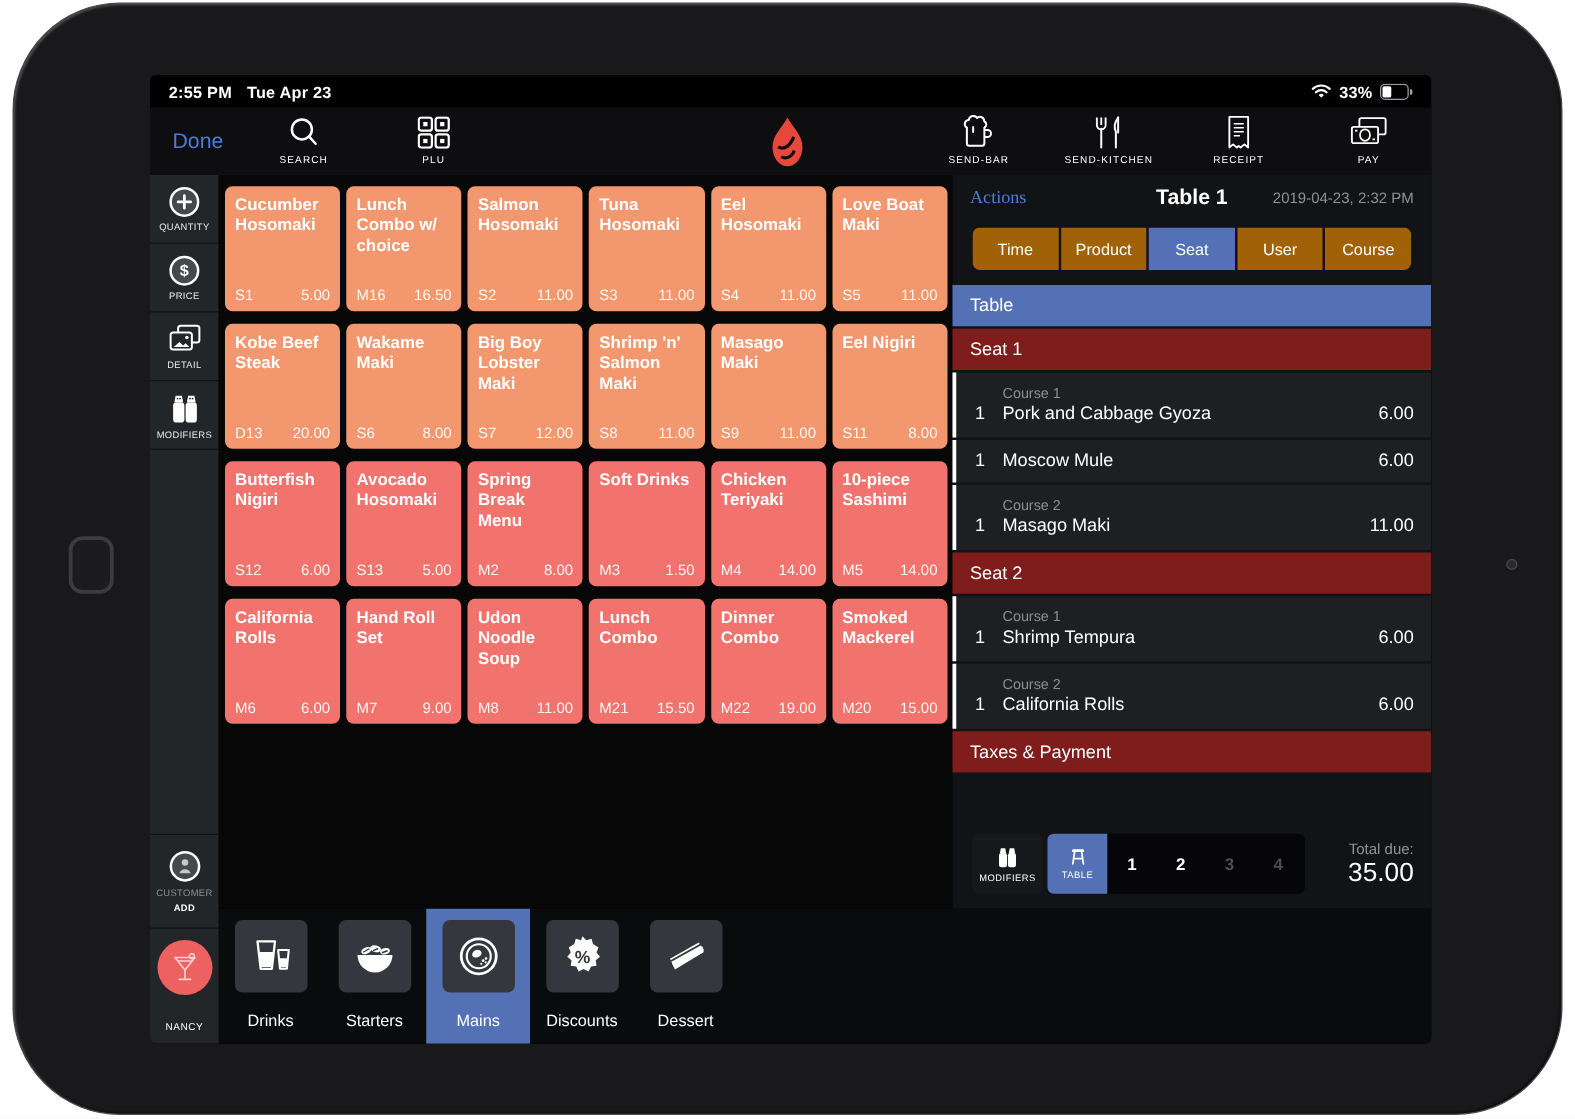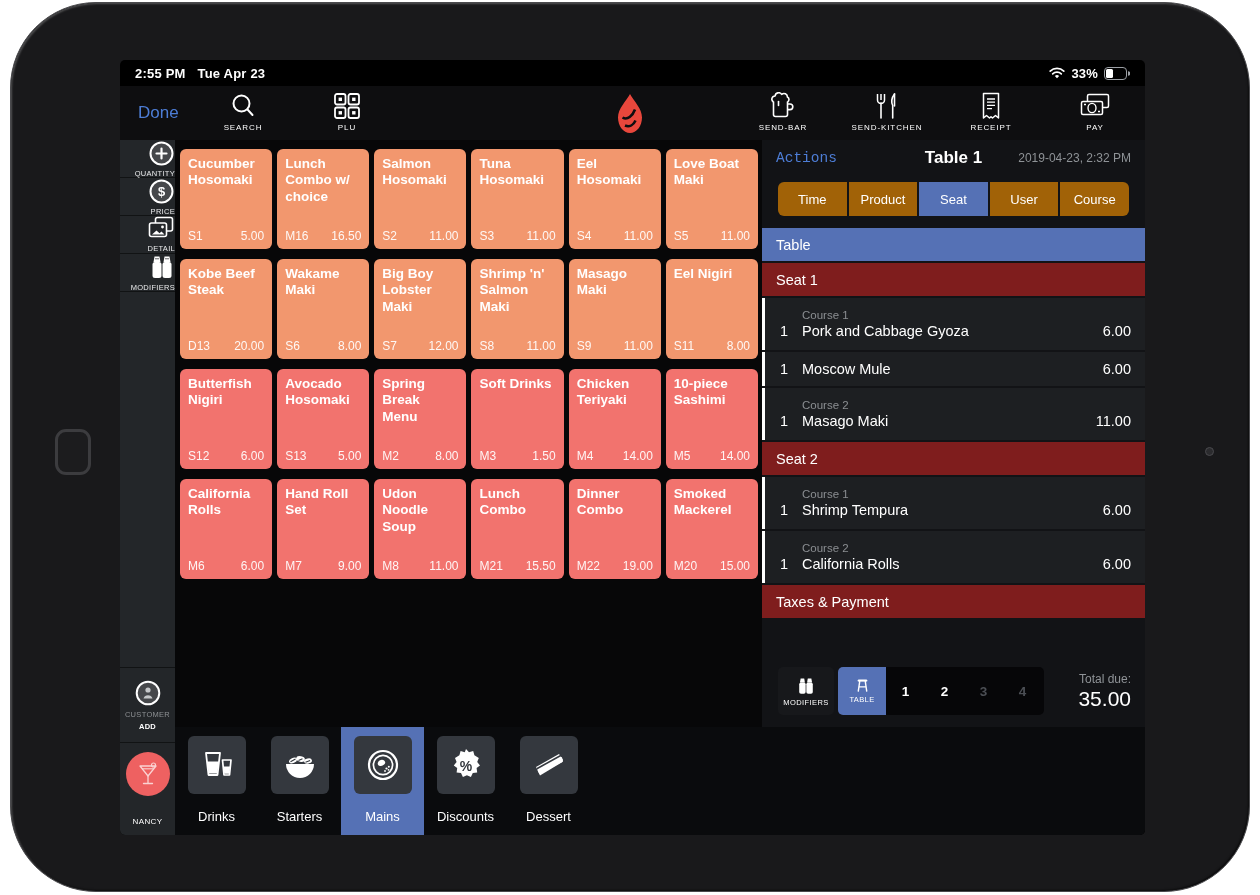--- a/index.html
+++ b/index.html
@@ -33,22 +33,22 @@
     font-family:inherit; }
   .tb-btn { position:absolute; top:5px; width:96px; display:flex; flex-direction:column;
     align-items:center; cursor:pointer; }
   .tb-ic { height:30px; display:flex; align-items:center; justify-content:center; }
   .tb-lb { margin-top:2px; font-size:8px; letter-spacing:.9px; color:#fff; }
   .logo-wrap { position:absolute; left:492px; top:7px; width:36px; height:42px; }
 
   
   .sidebar { position:absolute; left:0; top:80px; width:55px; height:695px; background:#232629;
     display:flex; flex-direction:column; }
-  .side-cell { height:38px; border-bottom:1px solid rgba(0,0,0,.5); display:flex;
-    flex-direction:column; align-items:flex-end; justify-content:center; gap:2px; cursor:pointer; }
+  .side-cell { height:55px; border-bottom:1px solid rgba(0,0,0,.5); display:flex;
+    flex-direction:column; align-items:center; justify-content:center; gap:2px; cursor:pointer; }
   .side-lb { font-size:7.5px; letter-spacing:.3px; color:#e9eaeb; }
   .side-spacer { flex:1; }
   .cust-cell { height:76px; border-top:1px solid rgba(0,0,0,.5); border-bottom:1px solid rgba(0,0,0,.5);
     display:flex; flex-direction:column; align-items:center; justify-content:center; gap:3px; cursor:pointer; }
   .cust-l1 { font-size:7.5px; color:#8d9093; letter-spacing:.3px; }
   .cust-l2 { font-size:7.5px; color:#fff; font-weight:700; letter-spacing:.3px; }
   .nancy-cell { height:92px; display:flex; flex-direction:column; align-items:center;
     justify-content:center; gap:21px; cursor:pointer; }
   .avatar { width:44px; height:44px; border-radius:50%; background:var(--avatar-red,#ee6161);
     display:flex; align-items:center; justify-content:center; }
@@ -62,21 +62,21 @@
   .tile.orange { background:var(--tile-orange,#f2976e); }
   .tile.red { background:var(--tile-red,#f2736e); }
   .tile-name { font-size:13.5px; font-weight:700; line-height:1.22; color:#fff; }
   .tile-bottom { position:absolute; left:8px; right:8px; bottom:6px; display:flex;
     justify-content:space-between; font-size:12px; color:rgba(255,255,255,.93); }
 
   
   .order-panel { position:absolute; left:642px; top:80px; width:383px; height:587px; background:#121316; }
   .op-header { position:relative; height:36px; display:flex; align-items:center; padding:0 14px; }
   .op-actions { color:var(--link,#4d7dd6); font-size:14.5px; background:none; border:none;
-    cursor:pointer; font-family:Liberation Mono, monospace; }
+    cursor:pointer; font-family:Liberation Serif, serif; }
   .op-title { position:absolute; left:0; right:0; text-align:center; font-size:17px; font-weight:700; }
   .op-time { margin-left:auto; color:#8e9296; font-size:12px; position:relative; z-index:1; }
   .op-tabs { margin:6px 16px 12px; height:34px; display:flex; gap:2px; border-radius:6px; overflow:hidden; }
   .op-tab { flex:1; background:#a16207; border:none; color:#fff; font-size:13px;
     font-family:inherit; cursor:pointer; }
   .op-tab.active { background:var(--accent,#5571b5); }
   .op-table-head { height:33px; background:var(--accent,#5571b5); display:flex; align-items:center;
     padding:0 14px; font-size:14.5px; margin-bottom:2px; cursor:pointer; }
   .op-row-head { height:33px; background:#7f1d1d; display:flex; align-items:center;
     padding:0 14px; font-size:14.5px; margin-bottom:2px; cursor:pointer; }

